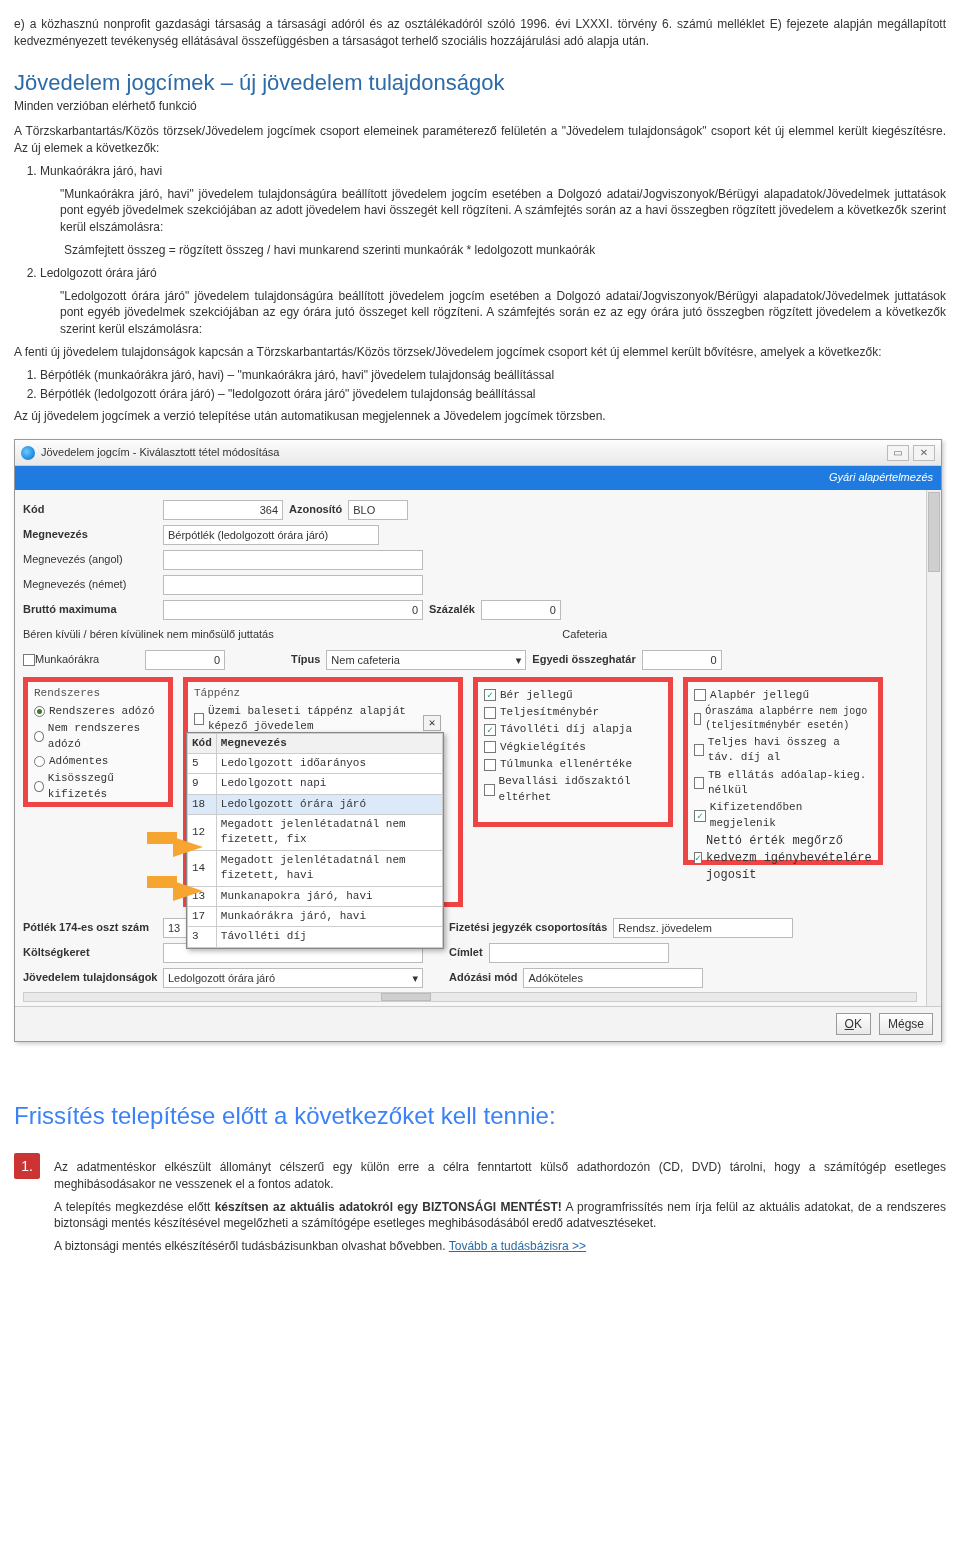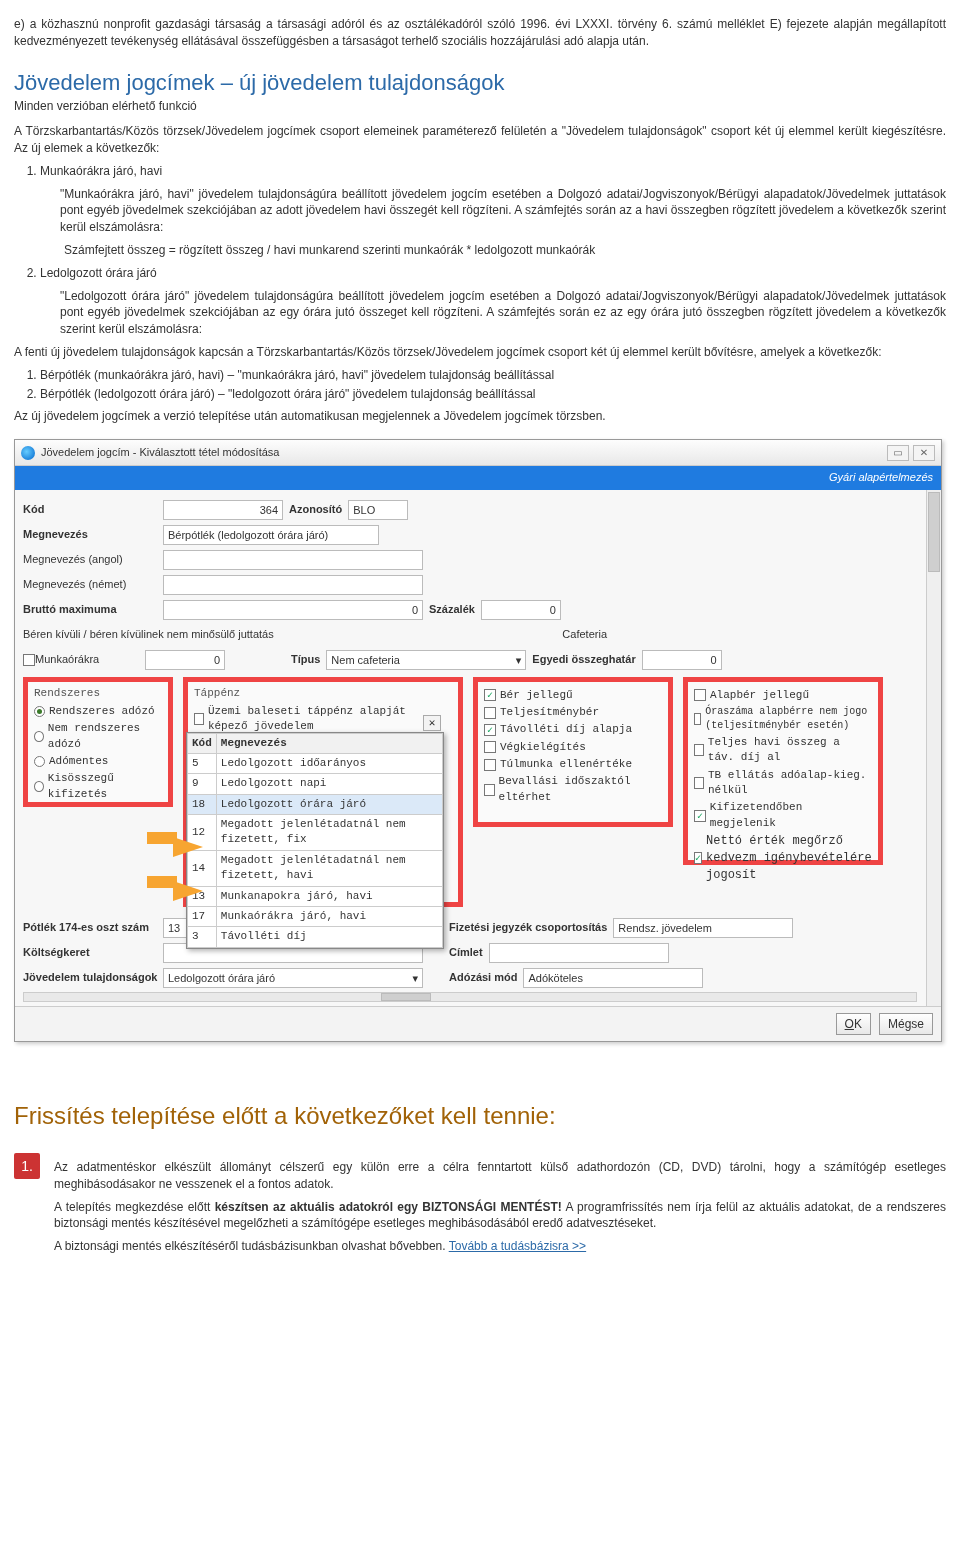--- a/index.html
+++ b/index.html
@@ -8,21 +8,21 @@
     font-size: 12px;
     color: #333;
     margin: 0;
     padding: 10px 14px;
     background: #fff;
     width: 960px;
     line-height: 1.4;
   }
   .para { margin: 6px 0; text-align: justify; }
   h2.blue { color: #2C6AA8; font-weight: normal; font-size: 22px; margin: 18px 0 0 0; }
-  h2.big-blue { color: #a16207; font-weight: normal; font-size: 24px; margin: 40px 0 20px 0; }
+  h2.big-blue { color: #3b82f6; font-weight: normal; font-size: 24px; margin: 40px 0 20px 0; }
   .sub { font-size: 12px; color: #333; margin: 0 0 8px 0; }
   ol.num { margin: 6px 0 6px 26px; padding: 0; }
   ol.num li { margin: 2px 0; }
   .formula { margin: 6px 0 6px 24px; }
   .link { color: #2C6AA8; text-decoration: underline; cursor: pointer; }
   .step-box {
     display: flex; gap: 14px; margin-top: 20px;
   }
   .step-num {
     background: #C33; color: #fff; width: 26px; height: 26px;

